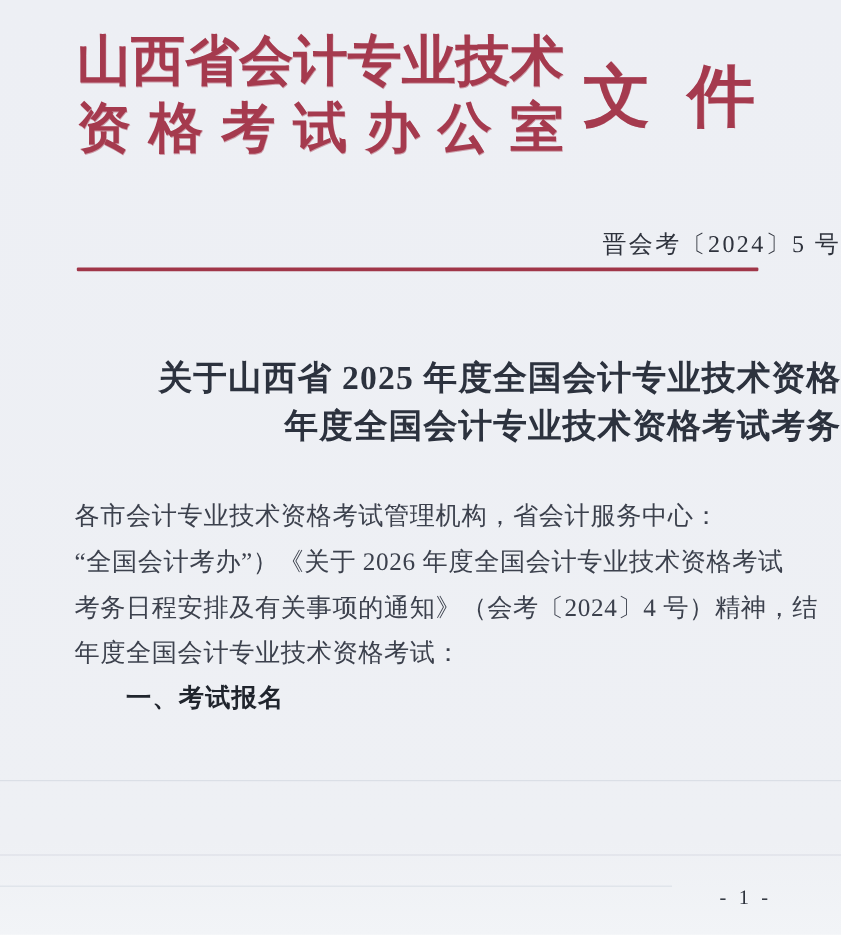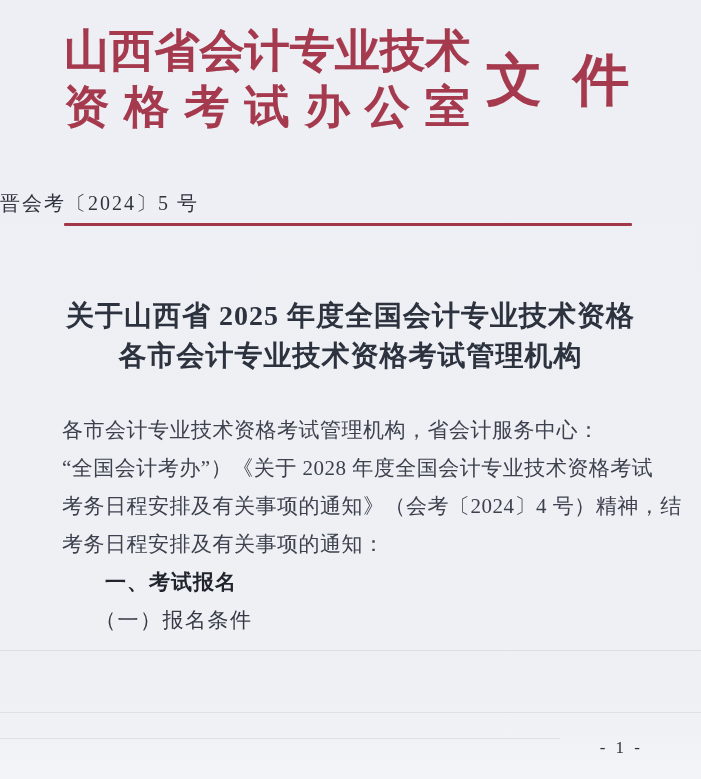--- a/index.html
+++ b/index.html
@@ -24,31 +24,31 @@
   .org-line2 { top: 79px; }
   .doc-type {
     position: absolute; left: 486px; top: 50px; width: 143px; height: 62px;
     display: flex; justify-content: space-between; align-items: center;
     font-size: 56px; font-weight: 700; color: #a53a4e;
     text-shadow: 0.4px 0.4px 0 rgba(165,58,78,0.45);
   }
   
   .doc-number {
     position: absolute; left: 0; top: 190px; width: 701px;
-    text-align: left; font-size: 20px; letter-spacing: 2px; color: #2f333d;
+    text-align: right; font-size: 20px; letter-spacing: 2px; color: #2f333d;
   }
   
   .red-rule {
     position: absolute; left: 64px; top: 223px; width: 568px; height: 2.5px;
     background: #a03648; border-radius: 1px;
   }
   
   .doc-title {
     position: absolute; left: 0; top: 296px; width: 701px;
-    text-align: center; font-size: 28px; font-weight: 700;
+    text-align: right; font-size: 28px; font-weight: 700;
     line-height: 40px; color: #2c323e; letter-spacing: 1px;
   }
   
   .doc-body {
     position: absolute; left: 62px; top: 411px; width: 578px;
     font-size: 21px; line-height: 38px; color: #3c414d;
     letter-spacing: 0.5px; white-space: nowrap;
   }
   .bline { height: 38px; }
   .bline.indent { padding-left: 43px; }
@@ -103,30 +103,29 @@
       <span>文</span>
       <span>件</span>
     </div>
 
   <div class="doc-number">晋会考〔2024〕5 号</div>
 
   <div class="red-rule"></div>
 
   <div class="doc-title">
     <div>关于山西省 2025 年度全国会计专业技术资格</div>
-    <div>各市会计专业技术资格考试管理机构</div>
+    <div>年度全国会计专业技术资格考试考务</div>
   </div>
 
   <div class="doc-body">
     <div class="bline">各市会计专业技术资格考试管理机构，省会计服务中心：</div>
-    <div class="bline">“全国会计考办”）《关于 2028 年度全国会计专业技术资格考试</div>
+    <div class="bline">“全国会计考办”）《关于 2026 年度全国会计专业技术资格考试</div>
     <div class="bline">考务日程安排及有关事项的通知》（会考〔2024〕4 号）精神，结</div>
-    <div class="bline">考务日程安排及有关事项的通知：</div>
+    <div class="bline">年度全国会计专业技术资格考试：</div>
     <div class="bline heading">一、考试报名</div>
-    <div class="bline subheading">（一）报名条件</div>
   </div>
 
   <div class="page-number">- 1 -</div>
 
   <div class="scan-line s1"></div>
   <div class="scan-line s2"></div>
   <div class="scan-line s3"></div>
 
 </div>
 

